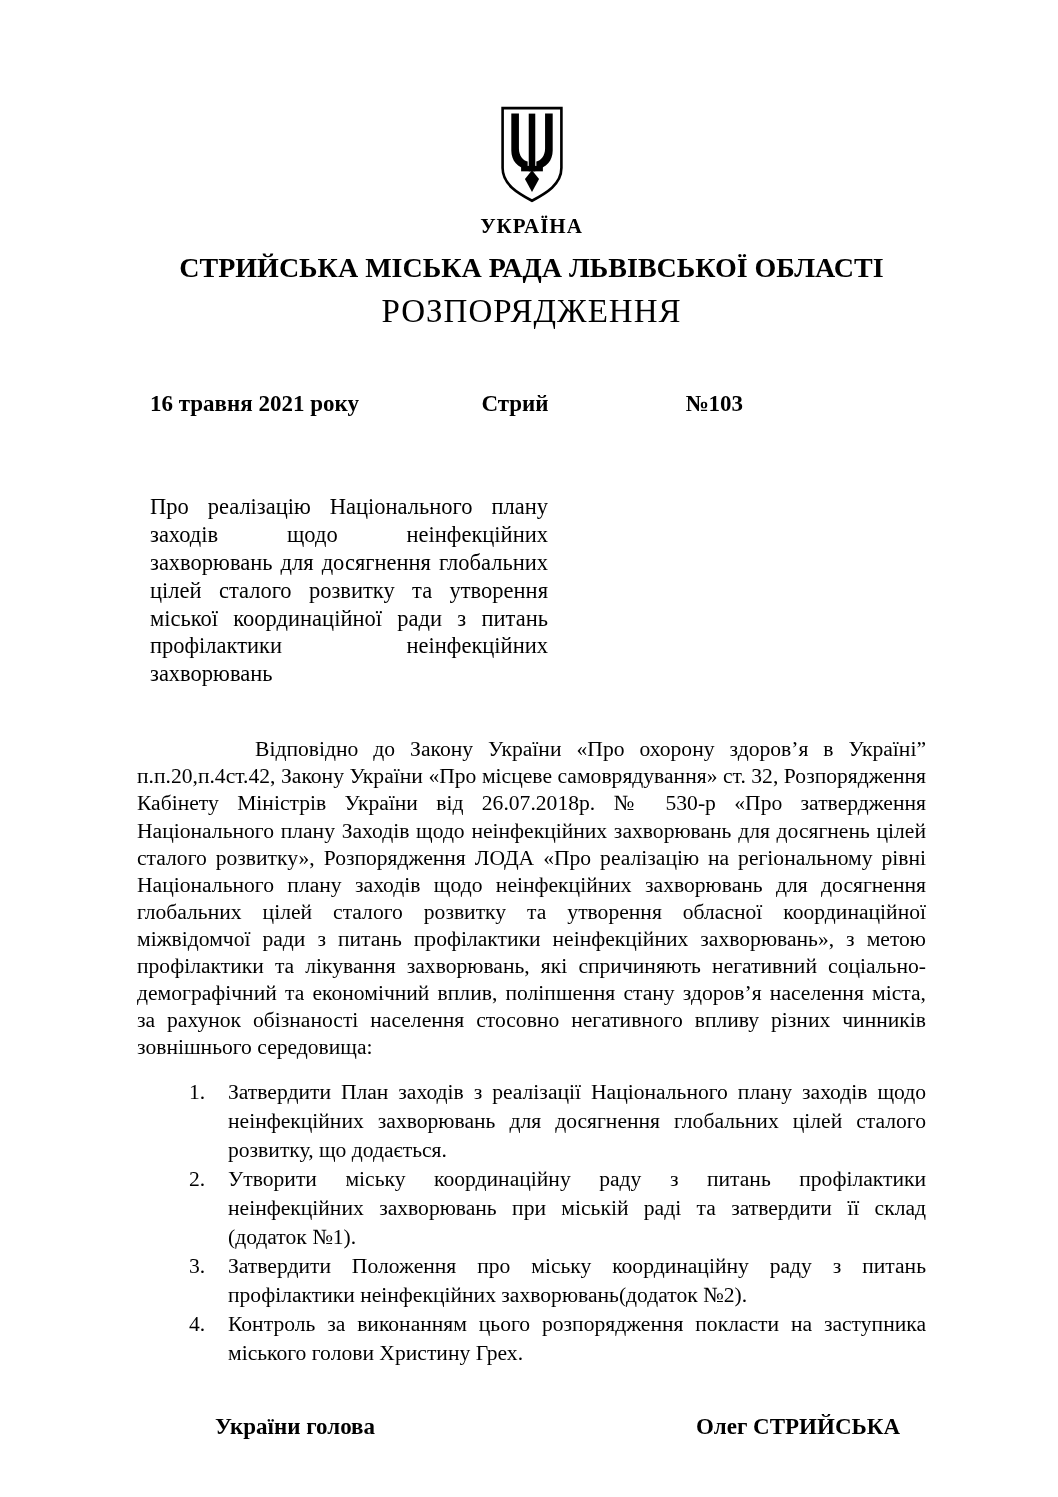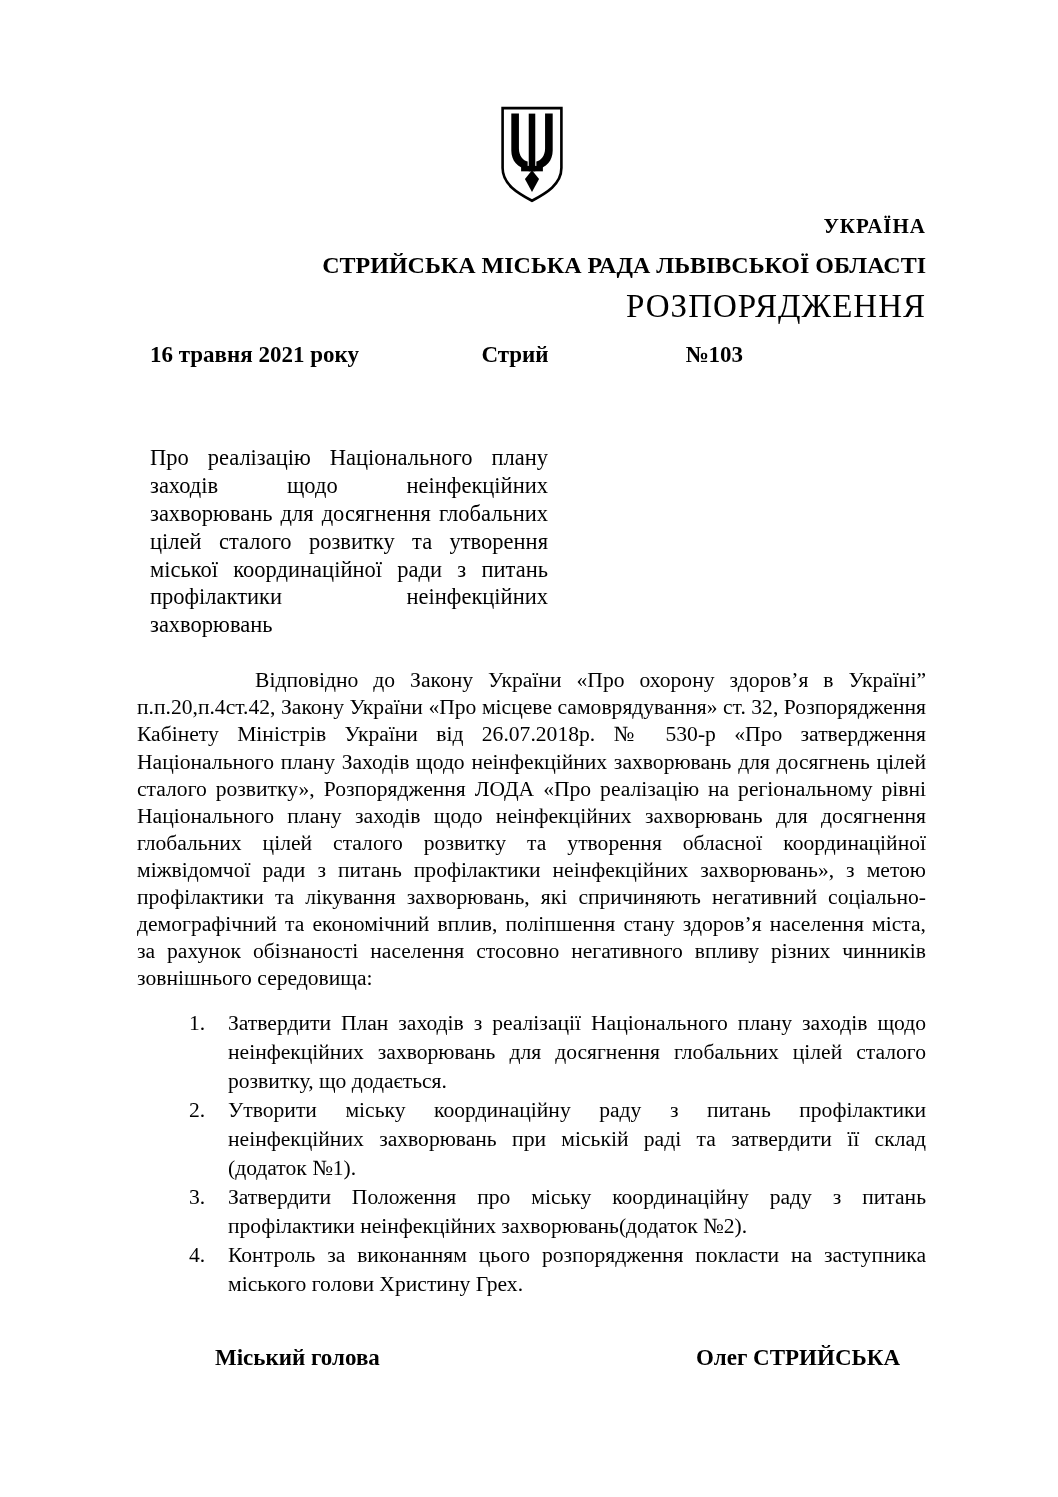--- a/index.html
+++ b/index.html
@@ -5,56 +5,56 @@
   html, body { margin:0; padding:0; background:#ffffff; }
   .page {
     width:1058px; height:1497px;
     background:#ffffff; color:#000;
     font-family:"Liberation Serif", serif;
     box-sizing:border-box;
     padding:106px 132px 0 137px;
     overflow:hidden;
     position:relative;
   }
-  .header { text-align:right; }
+  .header { text-align:center; }
   .emblem-wrap { display:flex; justify-content:center; }
   .emblem-wrap svg { width:66px; height:98px; }
   .country {
     font-size:21px; font-weight:bold; letter-spacing:1px;
     margin-top:10px;
   }
   .org {
-    font-size:24px; font-weight:bold; white-space:nowrap;
+    font-size:28px; font-weight:bold; white-space:nowrap;
     margin-top:13px;
   }
   .doc-type {
     font-size:33px; font-weight:normal; letter-spacing:1px;
     margin-top:9px;
   }
   .doc-subtype {
     font-size:24px; font-weight:bold; letter-spacing:1px;
     margin-top:8px;
   }
   .meta-row {
     display:flex; align-items:baseline;
     font-size:23px; font-weight:bold;
     margin-top:17px;
   }
   .meta-date  { flex:1 1 0; text-align:left; padding-left:13px; white-space:nowrap; }
-  .meta-place { flex:0 0 auto; text-align:center; }
+  .meta-place { flex:0 0 auto; text-align:center;margin-top:44px; }
   .meta-num   { flex:1 1 0; text-align:center; padding-right:46px; white-space:nowrap; }
   .subject {
     width:398px;
     margin-top:76px; margin-left:13px;
     font-size:22.5px; font-weight:normal;
     line-height:1.24;
     text-align:justify;
   }
   .body-par {
-    margin-top:28px;
+    margin-top:48px;
     font-size:21.6px;
     line-height:1.255;
     text-align:justify;
     text-indent:118px;
   }
   .olist { margin-top:17px; padding-left:52px; }
   .olist-row { display:flex; font-size:21.6px; line-height:1.34; margin:0; }
   .olist-num  { flex:0 0 39px; }
   .olist-text { flex:1 1 auto; text-align:justify; }
   .sig-row {
@@ -111,17 +111,17 @@
       <span class="olist-num">3.</span>
       <span class="olist-text">Затвердити Положення про міську координаційну раду з питань профілактики неінфекційних захворювань(додаток №2).</span>
     </div>
     <div class="olist-row">
       <span class="olist-num">4.</span>
       <span class="olist-text">Контроль за виконанням цього розпорядження покласти на заступника міського голови Христину Грех.</span>
     </div>
   </div>
 
   <div class="sig-row">
-    <span class="sig-title">Міський голова</span>
+    <span class="sig-title">України голова</span>
     <span class="sig-name">Олег СТРИЙСЬКА</span>
   </div>
 
 </div>
 
 </body></html>

